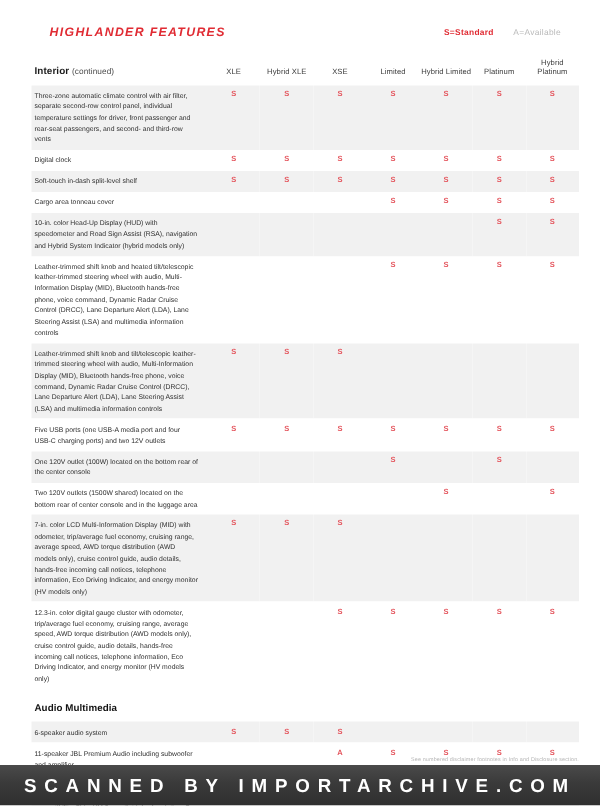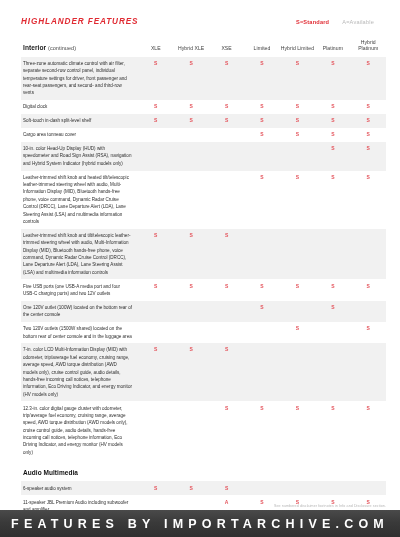--- a/index.html
+++ b/index.html
@@ -20,20 +20,21 @@
     background: #ffffff;
   }
 
   
   .brand-header {
     display: flex;
     align-items: center;
     justify-content: space-between;
     padding: 13px 26px 0 21px;
     height: 30px;
+    margin-left: 12px;
   }
 
   .brand-title {
     font-size: 8.2px;
     font-style: italic;
     font-weight: bold;
     letter-spacing: 0.9px;
     color: #e02b33;
     white-space: nowrap;
   }
@@ -345,16 +346,16 @@
             <td class="mark"></td>
             <td class="mark"></td>
           </tr>
         </tbody>
     </table>
   </div>
 
   <div class="footnote">See numbered disclaimer footnotes in Info and Disclosure section.</div>
 
   <div class="watermark">
-    <div class="watermark-text">FEATURES BY IMPORTARCHIVE.COM</div>
+    <div class="watermark-text">SCANNED BY IMPORTARCHIVE.COM</div>
   </div>
 
 </div>
 
 </body></html>

